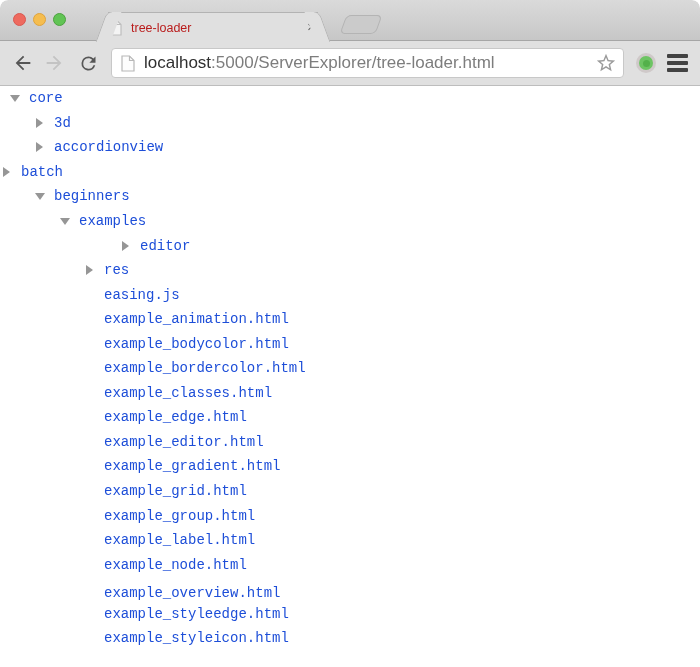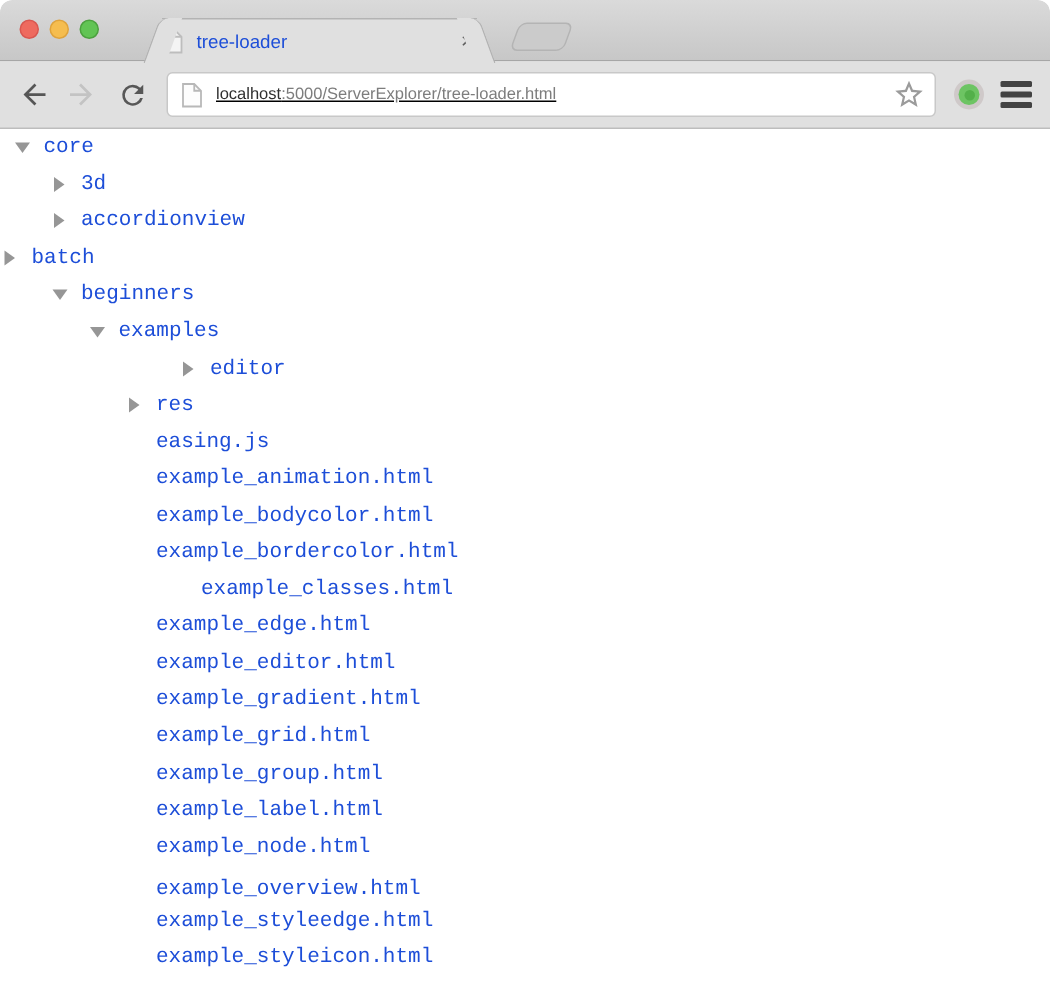--- a/index.html
+++ b/index.html
@@ -26,21 +26,21 @@
     position:absolute; left:108px; top:12px; width:210px; height:30px;
     background:#e0e0e0; border-top:1px solid #b3b3b3; z-index:2;
     display:flex; align-items:center;
   }
   .tab::before, .tab::after {
     content:""; position:absolute; top:-1px; bottom:0; width:14px; background:#e0e0e0;
   }
   .tab::before { left:-7px; transform:skewX(-20deg); border-left:1px solid #b3b3b3; border-top-left-radius:6px; }
   .tab::after  { right:-7px; transform:skewX(20deg);  border-right:1px solid #b3b3b3; border-top-right-radius:6px; }
   .favicon { margin-left:0; width:14px; height:17px; flex:0 0 auto; }
-  .tab-title { margin-left:9px; font-size:12.5px; color:#1d4ed8; flex:1; white-space:nowrap; overflow:hidden; }
+  .tab-title { margin-left:9px; font-size:12.5px; color:#b91c1c; flex:1; white-space:nowrap; overflow:hidden; }
   .tab-close { flex:0 0 auto; margin-right:-2px; font-size:11px; color:#5f5f5f; cursor:default; padding:2px 4px; }
 
   .new-tab {
     position:absolute; left:343px; top:15px; width:36px; height:19px;
     background:#cbcbcb; border:1px solid #b4b4b4; border-radius:5px;
     transform:skewX(-20deg);
   }
 
   
   .toolbar {
@@ -50,21 +50,21 @@
   .nav { background:none; border:none; padding:0; width:26px; height:26px;
          display:flex; align-items:center; justify-content:center; }
   .nav + .nav { margin-left:5px; }
   .nav.reload { margin-left:8px; }
 
   .omnibox {
     flex:1; height:30px; margin-left:10px; background:#fff;
     border:1px solid #c8c8c8; border-radius:4px;
     display:flex; align-items:center; padding:0 6px 0 9px; min-width:0;
   }
-  .url { flex:1; font-size:11px; white-space:nowrap; overflow:hidden; margin-left:9px;text-decoration:underline; }
+  .url { flex:1; font-size:17px; white-space:nowrap; overflow:hidden; margin-left:9px; }
   .url .host { color:#2f2f2f; }
   .url .path { color:#7d7d7d; }
   .star-wrap { flex:0 0 auto; width:22px; height:22px; }
 
   .ext {
     flex:0 0 auto; margin:0 11px 0 12px; width:20px; height:20px; border-radius:50%;
     background:#cfc9c9; display:flex; align-items:center; justify-content:center;
   }
   .ext .inner { width:14px; height:14px; border-radius:50%; background:#6dc463;
                 display:flex; align-items:center; justify-content:center; }
@@ -206,21 +206,21 @@
         <span class="label">example_animation.html</span>
       </div>
       <div class="row" style="padding-left: 83px;">
         <span class="arrow"></span>
         <span class="label">example_bodycolor.html</span>
       </div>
       <div class="row" style="padding-left: 83px;">
         <span class="arrow"></span>
         <span class="label">example_bordercolor.html</span>
       </div>
-      <div class="row" style="padding-left: 83px; margin-left: 30px;">
+      <div class="row" style="padding-left: 83px;">
         <span class="arrow"></span>
         <span class="label">example_classes.html</span>
       </div>
       <div class="row" style="padding-left: 83px;">
         <span class="arrow"></span>
         <span class="label">example_edge.html</span>
       </div>
       <div class="row" style="padding-left: 83px;">
         <span class="arrow"></span>
         <span class="label">example_editor.html</span>

